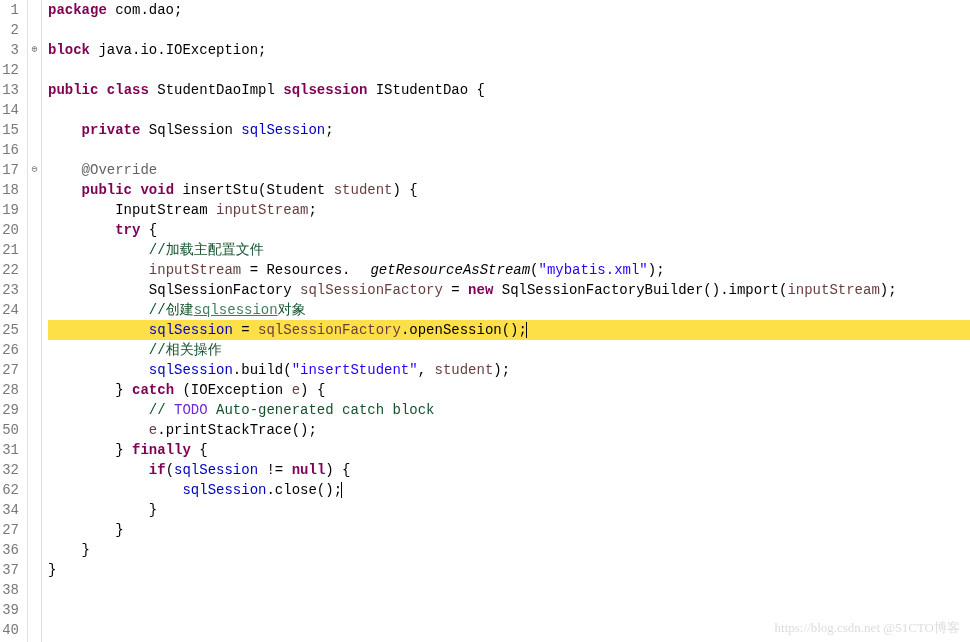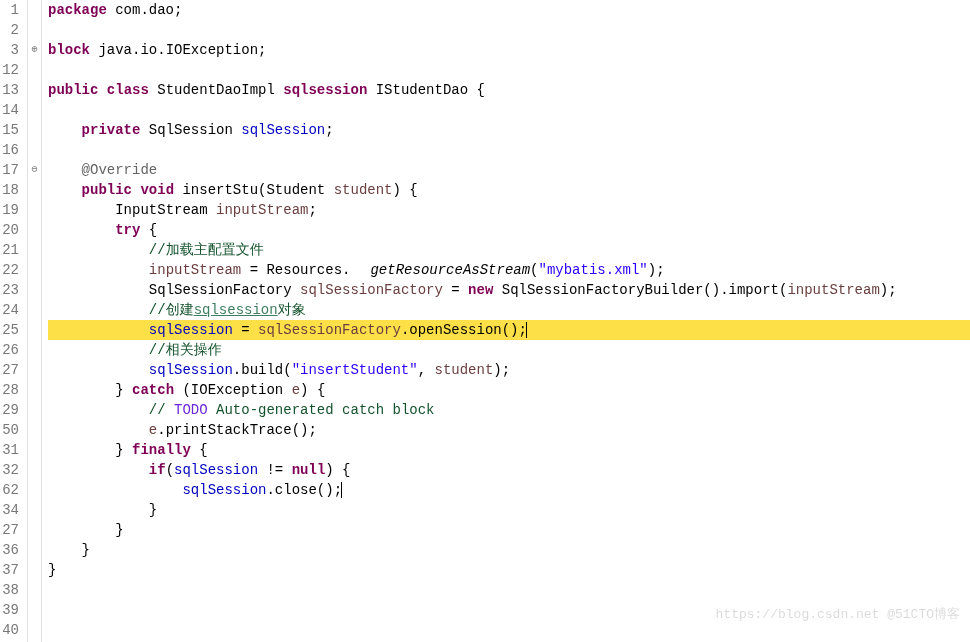--- a/index.html
+++ b/index.html
@@ -60,25 +60,25 @@
     .field { color: #0000c0; }
     .str { color: #2a00ff; }
     .cmt { color: #14532d; }
     .cmt-link { color: #3f7f5f; text-decoration: underline; }
     .todo { color: #6d28d9; font-weight: normal; text-align: right; }
     .ann { color: #646464; }
     .static { color: #000000; font-style: italic; margin-left: 20px; }
     .caret { border-left: 1px solid #000; margin-left: -1px; }
     .watermark {
       position: absolute;
-      bottom: 19px;
+      bottom: 5px;
       right: 10px;
       color: rgba(0,0,0,0.15);
       font-size: 13px;
-      font-family: Liberation Mono, monospace;
+      font-family: Liberation Serif, serif;
     }
   </style>
 </head>
 <body>
 
 <div class="editor">
   <div class="gutter">
     <div>1</div>
     <div>2</div>
     <div>3</div>

